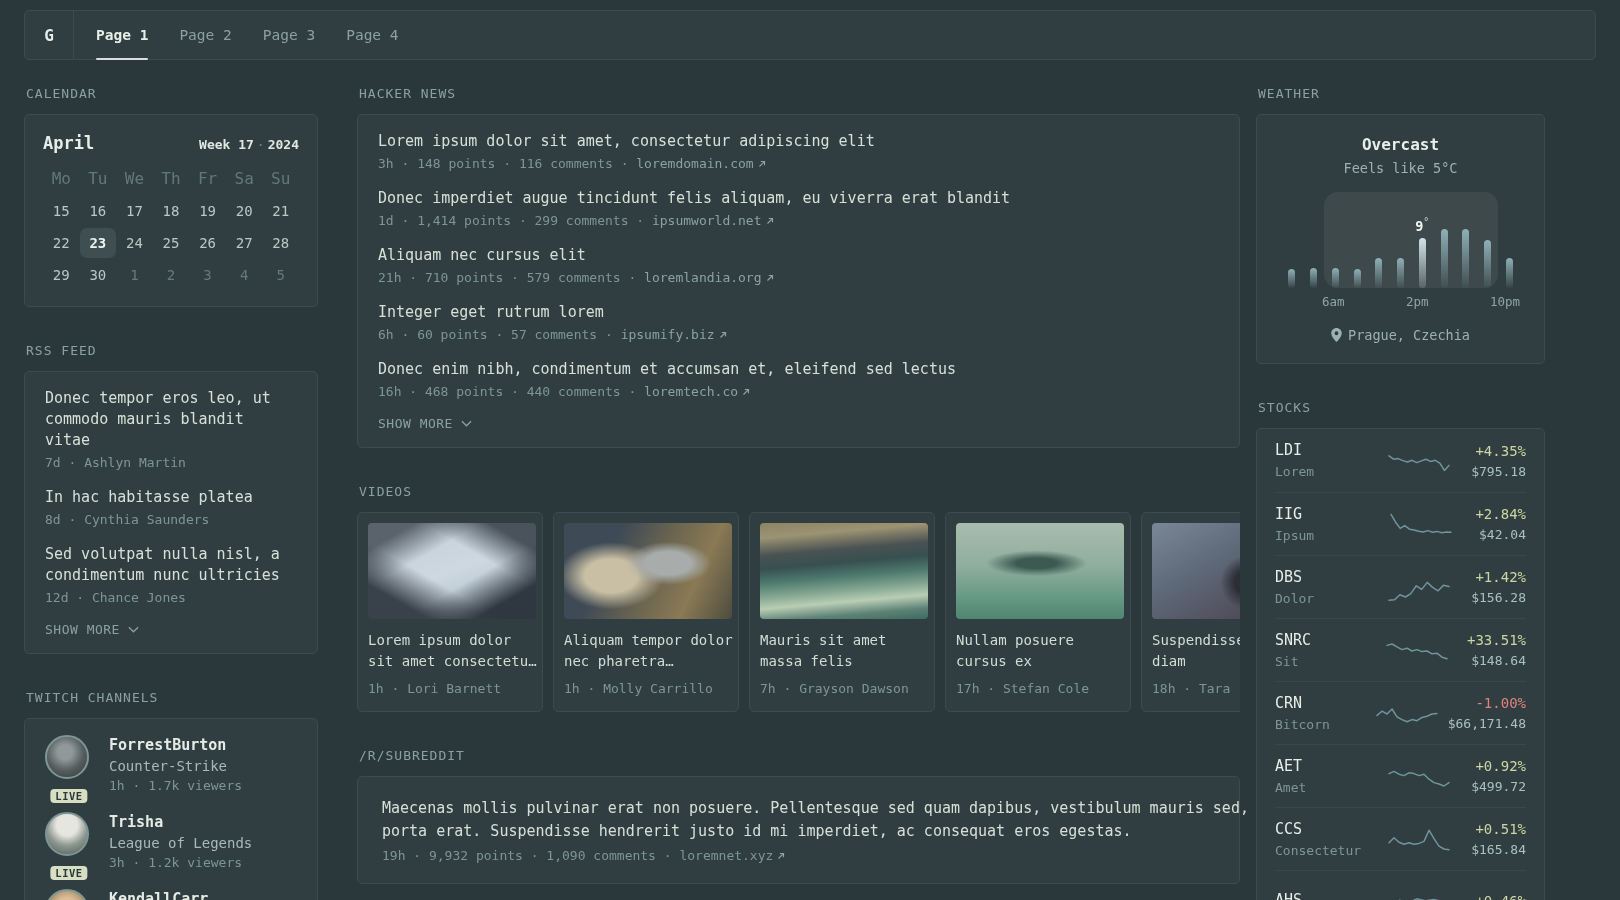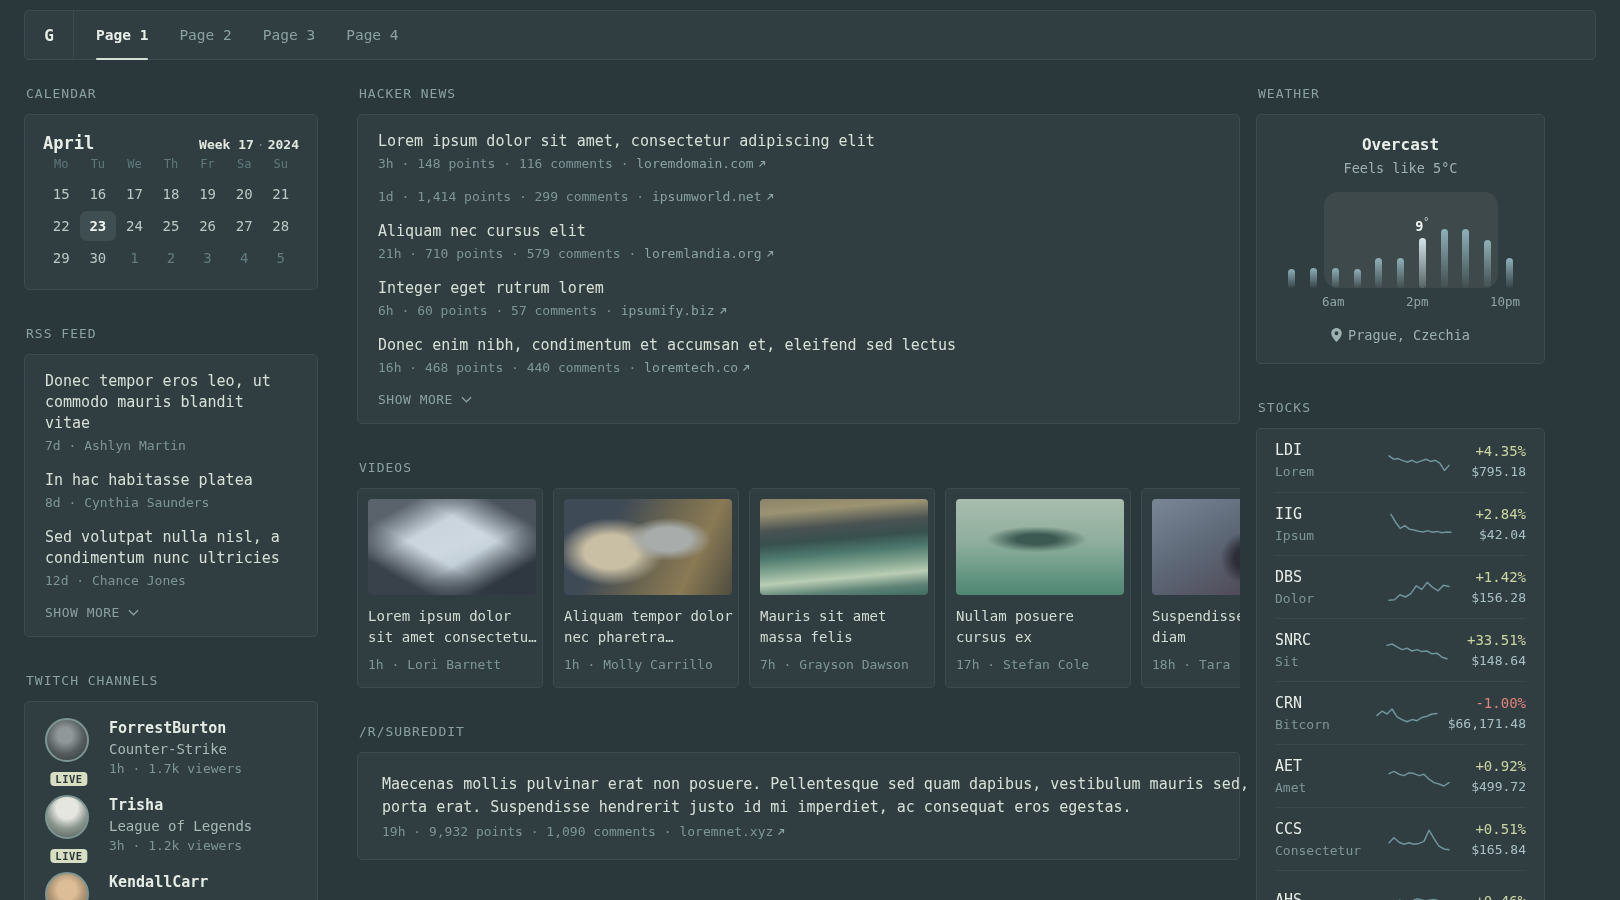--- a/index.html
+++ b/index.html
@@ -36,21 +36,21 @@
   .section-label { font-size:13px; letter-spacing:1px; color:#8ba1a1; margin:0 0 13px 2px; }
   .card { background:#313e41; border:1px solid #3d4b4e; border-radius:5px; }
 
   
   .cal-card { padding:18px 18px 16px 18px; }
   .cal-head { display:flex; justify-content:space-between; align-items:baseline; }
   .cal-month { font-size:17px; font-weight:bold; color:#e7ede7; }
   .cal-weekinfo { font-size:13px; font-weight:bold; color:#e0e8e0; }
   .cal-weekinfo .sep { color:#6f888a; font-weight:normal; padding:0 3px; }
   .cal-weekdays, .cal-grid { display:grid; grid-template-columns:repeat(7,1fr); text-align:center; }
-  .cal-weekdays { margin-top:4px; font-size:12px; color:#5f797c; }
+  .cal-weekdays { margin-top:16px; font-size:16px; color:#5f797c; }
   .cal-grid { margin-top:8px; row-gap:2px; font-size:14px; color:#b9c9c4; }
   .cal-day { height:30px; line-height:30px; border-radius:7px; cursor:default; }
   .cal-day.outside { color:#637b7e; }
   .cal-day.selected { background:#3f4e51; color:#eef3ee; font-weight:bold; }
 
   
   .feed-card { padding:16px 20px; }
   .feed-item { margin-bottom:16px; cursor:pointer; }
   .feed-title { font-size:15px; line-height:21px; color:#d6e0d7; }
   .feed-meta { font-size:13px; line-height:17px; color:#7e9598; margin-top:3px; }
@@ -288,20 +288,23 @@
               <div class="feed-title">
                 <div>Lorem ipsum dolor sit amet, consectetur adipiscing elit</div>
               </div>
               <div class="feed-meta"><span>3h · 148 points · 116 comments · </span><span class="ext-link">loremdomain.com</span><span class="icon-arrow">
                   <svg width="10" height="10" viewBox="0 0 12 12">
                     <path d="M3 9L9 3M4.5 3H9v4.5" stroke="currentColor" stroke-width="1.4" fill="none"></path>
                   </svg>
                 </span></div>
             </div>
             <div class="feed-item">
+              <div class="feed-title">
+                <div>Donec imperdiet augue tincidunt felis aliquam, eu viverra erat blandit</div>
+              </div>
               <div class="feed-meta"><span>1d · 1,414 points · 299 comments · </span><span class="ext-link">ipsumworld.net</span><span class="icon-arrow">
                   <svg width="10" height="10" viewBox="0 0 12 12">
                     <path d="M3 9L9 3M4.5 3H9v4.5" stroke="currentColor" stroke-width="1.4" fill="none"></path>
                   </svg>
                 </span></div>
             </div>
             <div class="feed-item">
               <div class="feed-title">
                 <div>Aliquam nec cursus elit</div>
               </div>

